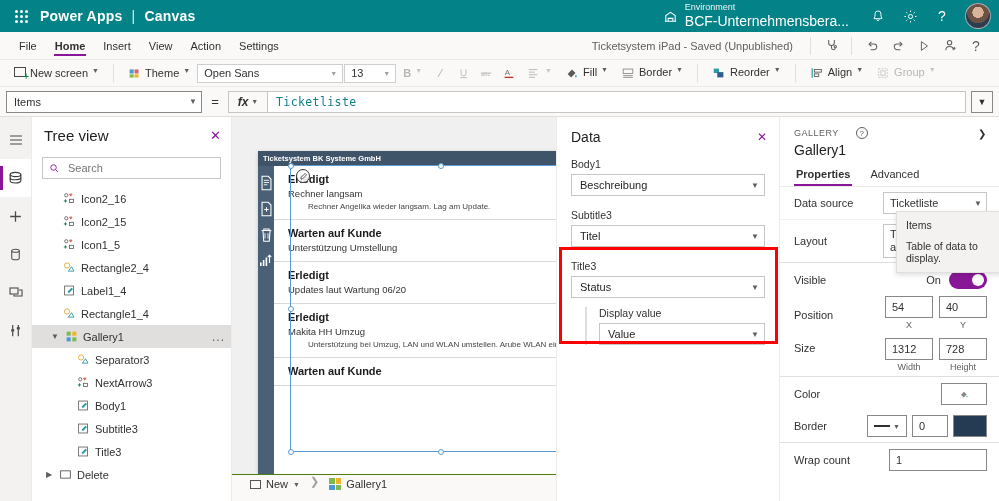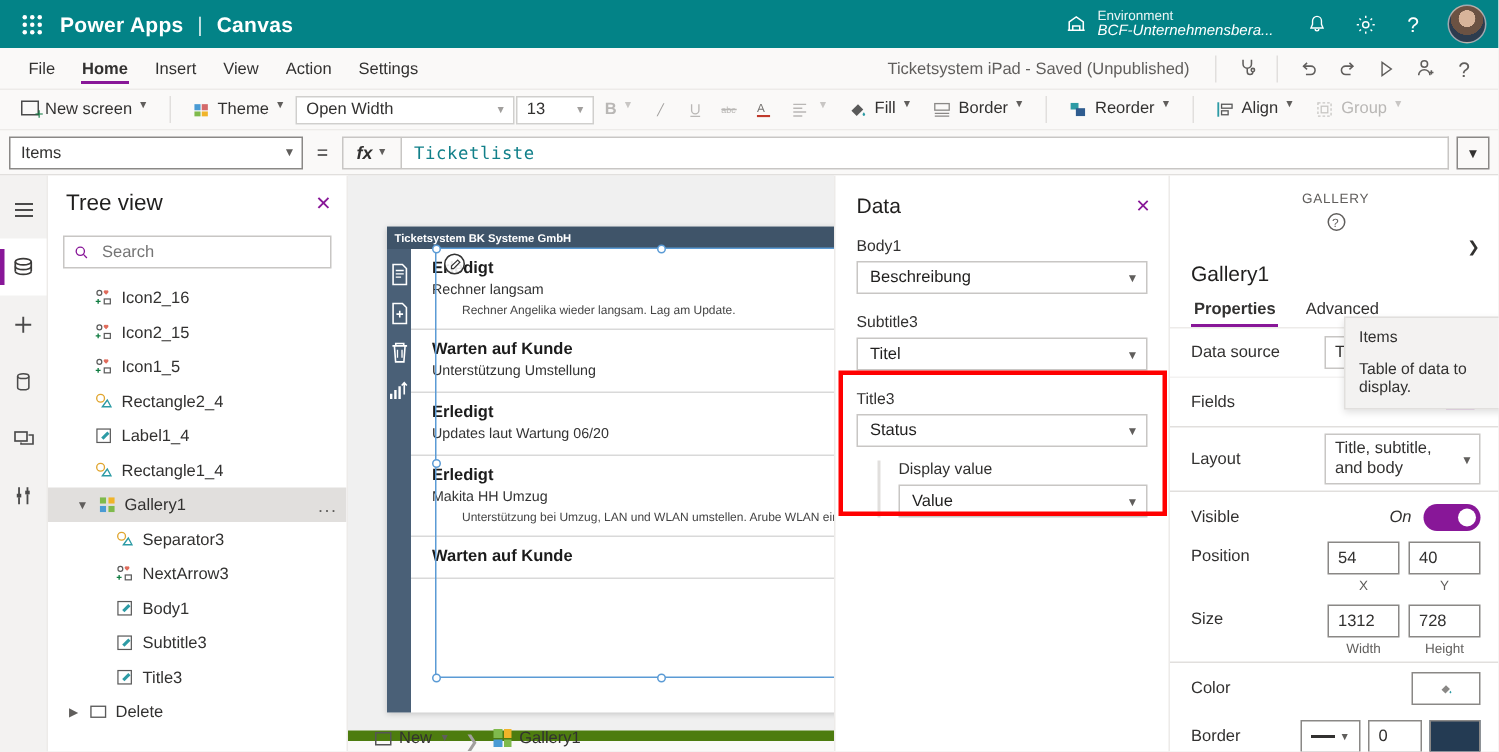--- a/index.html
+++ b/index.html
@@ -19,21 +19,21 @@
   .waffle { width: 26px; display: flex; justify-content: center; cursor: pointer; }
   .waffle-grid { display: grid; grid-template-columns: repeat(3, 3px); gap: 2px; }
   .waffle-grid i { width: 3px; height: 3px; background: #fff; border-radius: 50%; display: block; }
   .brand { font-size: 14px; font-weight: bold; margin-left: 6px; letter-spacing: .2px; }
   .brand .sep { font-weight: normal; margin: 0 5px; opacity: .85; }
   .brand .canvas { font-weight: bold; }
   .topbar-right { margin-left: auto; display: flex; align-items: center; gap: 2px; }
   .env { display: flex; align-items: center; gap: 7px; margin-right: 12px; }
   .env-txt { line-height: 1.2; }
   .env-label { font-size: 9px; opacity: .92; }
-  .env-name { font-size: 10px; font-style: italic; }
+  .env-name { font-size: 14px; }
   .tb-icon {
     width: 30px; height: 32px; display: flex; align-items: center;
     justify-content: center; cursor: pointer; font-size: 14px;
   }
   .avatar {
     width: 26px; height: 26px; border-radius: 50%; margin-left: 6px;
     background: radial-gradient(circle at 50% 35%, #d8b49a 0 28%, #6b5243 29% 55%, #2d3c4e 56% 100%);
     border: 1px solid rgba(255,255,255,.55); cursor: pointer; overflow: hidden;
   }
 
@@ -212,22 +212,22 @@
   .handle {
     position: absolute; width: 6px; height: 6px; border-radius: 50%;
     background: #fff; border: 1px solid #5b9bd5;
   }
   .pen-badge {
     position: absolute; left: 64px; top: 52px; width: 14px; height: 14px;
     border-radius: 50%; border: 1.4px solid #333; background: rgba(255,255,255,.9);
     display: flex; align-items: center; justify-content: center; font-size: 8px;
   }
   .statusbar {
-    height: 14px; background: #faf9f8; border-top: 7px solid #4d7c0f;
-    display: flex; align-items: flex-end; padding-left: 12px;
+    height: 27px; background: #faf9f8; border-top: 1px solid #4d7c0f;
+    display: flex; align-items: flex-start; padding-left: 12px;
   }
   .crumb-btn {
     display: flex; align-items: center; gap: 5px; font-size: 11px;
     color: #323130; cursor: pointer; padding: 3px 6px;
   }
   .crumb-sq { width: 11px; height: 9px; border: 1.3px solid #555; }
   .crumb-arrow { color: #a19f9d; margin: 0 4px; font-size: 11px; }
   .gal-ico-sq {
     width: 12px; height: 12px; display: grid; gap: 1px;
     grid-template-columns: 1fr 1fr; grid-template-rows: 1fr 1fr;
@@ -257,21 +257,21 @@
   .nested { margin-left: 14px; border-left: 2px solid #e1dfdd; padding-left: 12px; }
 
   
   .propspanel {
     width: 220px; flex: 0 0 220px; background: #fff; position: relative;
     border-left: 1px solid #edebe9;
   }
   .pp-head { padding: 10px 12px 0 14px; }
   .pp-kicker {
     font-size: 9px; color: #605e5c; letter-spacing: .5px;
-    display: flex; align-items: center; gap: 5px; flex-direction: column;
+    display: flex; align-items: center; gap: 17px;
   }
   .pp-help {
     width: 12px; height: 12px; border: 1px solid #605e5c; border-radius: 50%;
     font-size: 8px; display: flex; align-items: center; justify-content: center;
     cursor: pointer; color: #605e5c;
   }
   .pp-collapse { margin-left: auto; font-size: 10px; color: #323130; cursor: pointer; }
   .pp-name { font-size: 14px; color: #201f1e; margin-top: 3px; }
   .pp-tabs { display: flex; padding: 0 14px; border-bottom: 1px solid #edebe9; margin-top: 6px; }
   .pp-tab {
@@ -292,21 +292,21 @@
   .pp-rlabel { font-size: 11px; color: #323130; flex: 1; }
   .pp-ctl { width: 104px; }
   .pp-select {
     height: 22px; border: 1px solid #c8c6c4; background: #fff; display: flex;
     align-items: center; padding: 0 4px 0 6px; font-size: 11px; cursor: pointer;
   }
   .pp-select.tall { height: 34px; }
   .pp-select .pv { flex: 1; line-height: 1.15; }
   .pp-select .cc { font-size: 8px; color: #605e5c; margin-left: 3px; }
   .toggle-wrap { display: flex; align-items: center; gap: 8px; }
-  .toggle-label { font-size: 11px; font-style: italic; }
+  .toggle-label { font-size: 11px; }
   .toggle {
     width: 38px; height: 18px; border-radius: 9px; background: #881798;
     position: relative; cursor: pointer;
   }
   .toggle::after {
     content: ""; position: absolute; right: 3px; top: 3px; width: 12px; height: 12px;
     border-radius: 50%; background: #fff;
   }
   .numpair { display: flex; gap: 6px; }
   .numbox {
@@ -448,21 +448,21 @@
           <rect x="2" y="3" width="5" height="5" fill="#4a9bd4"></rect>
           <rect x="8" y="3" width="5" height="5" fill="#d46a6a"></rect>
           <rect x="2" y="9" width="5" height="4" fill="#7fba4c"></rect>
           <rect x="8" y="9" width="5" height="4" fill="#f0b429"></rect>
         </svg>
     </span>
     <span>Theme</span>
     <span class="caret">▼</span>
   </div>
   <div class="combo font-combo">
-    <span class="cv">Open Width</span>
+    <span class="cv">Open Sans</span>
     <span class="cc">▼</span>
   </div>
   <div class="combo size-combo">
     <span class="cv">13</span>
     <span class="cc">▼</span>
   </div>
   <div class="tbtn dis">
     <b>B</b>
     <span class="caret">▼</span>
   </div>
@@ -912,48 +912,40 @@
     <div class="pp-row">
       <div class="pp-rlabel">Data source</div>
       <div class="pp-ctl">
         <div class="pp-select">
           <span class="pv">Ticketliste</span>
           <span class="cc">▼</span>
         </div>
       </div>
     </div>
 
-    <div class="pp-row grp">
-      <div class="pp-rlabel">Fields</div>
-      <div class="pp-ctl">
-        <div class="pp-select" style="border:none;background:transparent;justify-content:flex-end">
-          <span style="color:#881798;text-decoration:underline">Edit</span>
-        </div>
-      </div>
-    </div>
 
     <div class="pp-row grp">
       <div class="pp-rlabel">Layout</div>
       <div class="pp-ctl">
         <div class="pp-select tall">
           <span class="pv">Title, subtitle, and body</span>
           <span class="cc">▼</span>
         </div>
       </div>
     </div>
 
     <div class="pp-row nob">
       <div class="pp-rlabel">Visible</div>
       <div class="toggle-wrap">
         <span class="toggle-label">On</span>
         <span class="toggle"></span>
       </div>
     </div>
 
-    <div class="pp-row nob" style="align-items:flex-start;padding-top:0">
+    <div class="pp-row nob" style="align-items:center;padding-top:0">
       <div class="pp-rlabel" style="padding-top:4px">Position</div>
       <div>
         <div class="numpair">
           <div class="numbox">
             <span>54</span>
           </div>
           <div class="numbox">
             <span>40</span>
           </div>
         </div>

